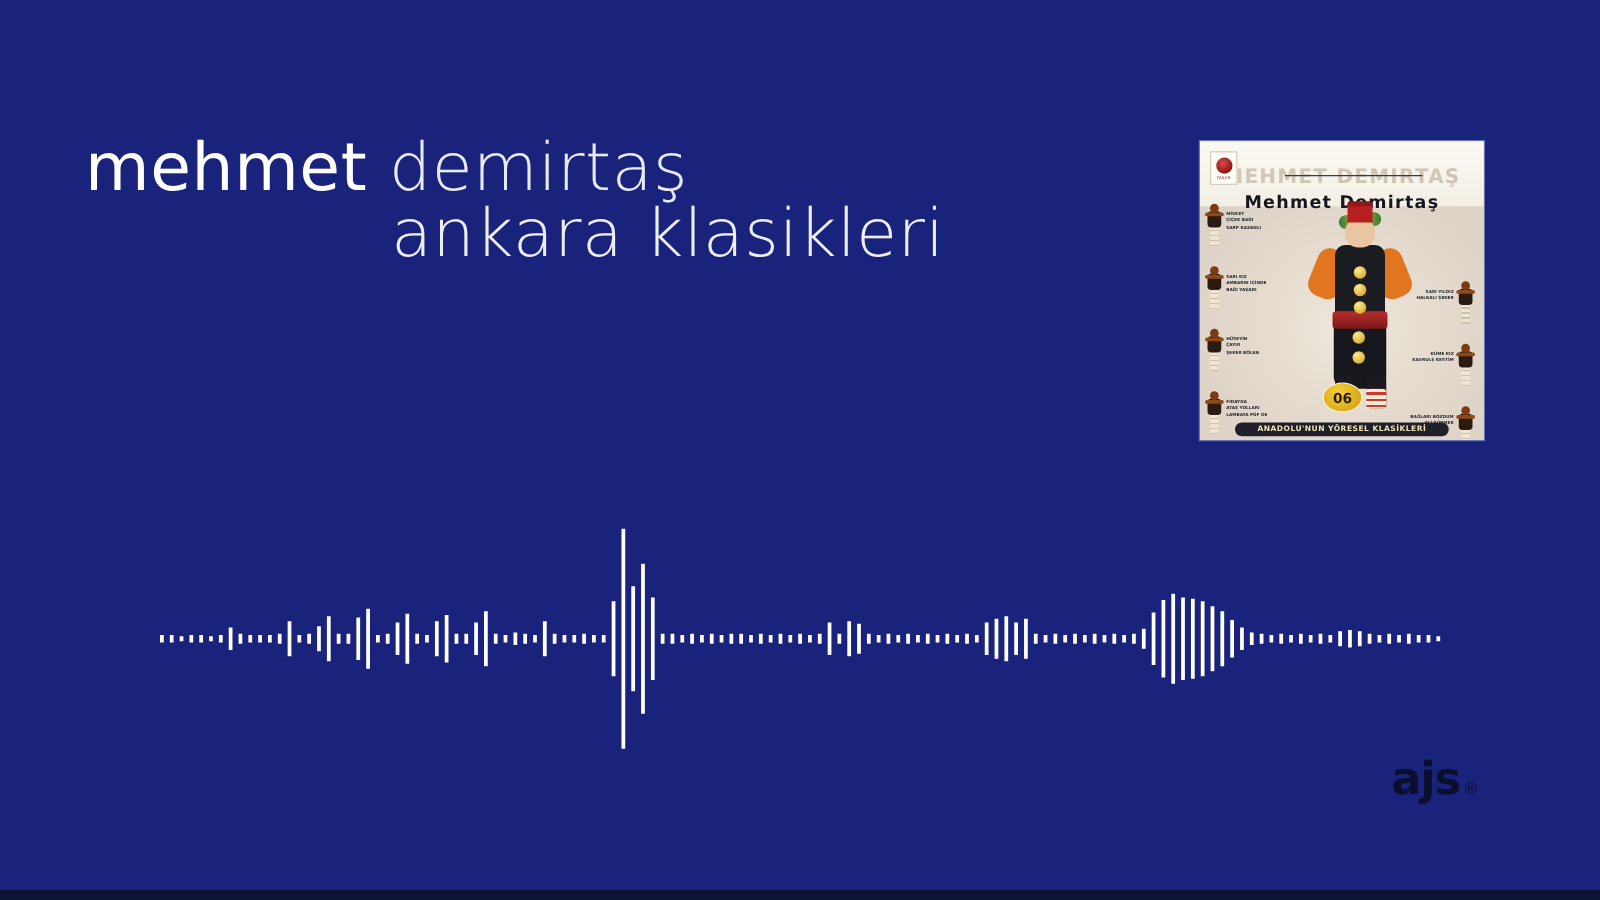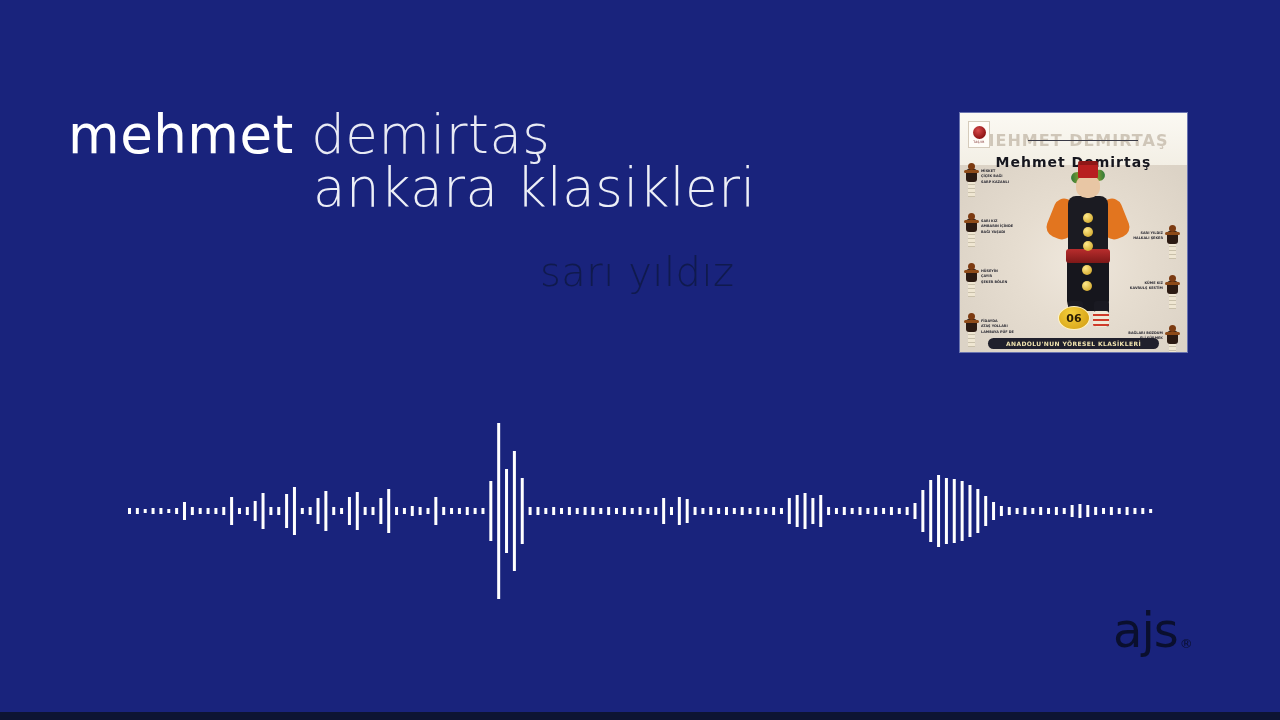--- a/index.html
+++ b/index.html
@@ -265,22 +265,22 @@
   
   #brand-logo {
     position: absolute;
     left: 1113px;
     top: 606px;
     display: flex;
     align-items: flex-end;
   }
   #brand-logo-text {
     font-family: "DejaVu Sans", sans-serif;
-    font-size: 48px;
-    font-weight: 400;
+    font-size: 36px;
+    font-weight: 700;
     color: #0a0f2e;
     line-height: 1;
     letter-spacing: -1px;
     text-align: center;
   }
   #brand-logo-reg {
     font-size: 13px;
     color: #0a0f2e;
     margin-left: 2px;
     margin-bottom: 3px;
@@ -290,21 +290,20 @@
 <body>
 
 <div id="stage">
 
   <div id="title-block">
     <div class="title-line" id="artist-line">
       <span id="artist-first">mehmet</span>
       <span id="artist-last">demirtaş</span>
     </div>
     <div class="title-line" id="album-line">ankara klasikleri</div>
-    <div class="title-line" id="track-line">sarı yıldız</div>
   </div>
 
   <div id="album-art">
     <div id="art-bg"></div>
     <div id="art-topband"></div>
 
     <div class="art-ghost">MEHMET DEMIRTAŞ</div>
 
     <div id="art-label">
       <div id="art-label-disc"></div>

